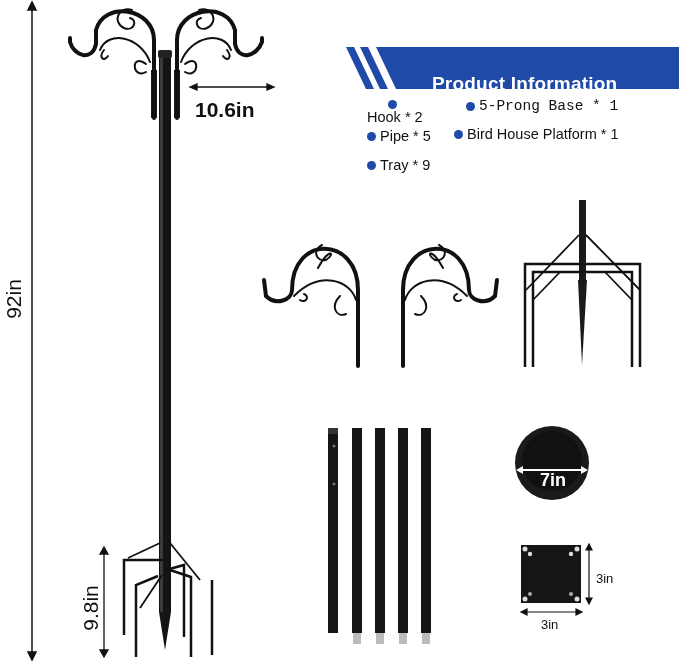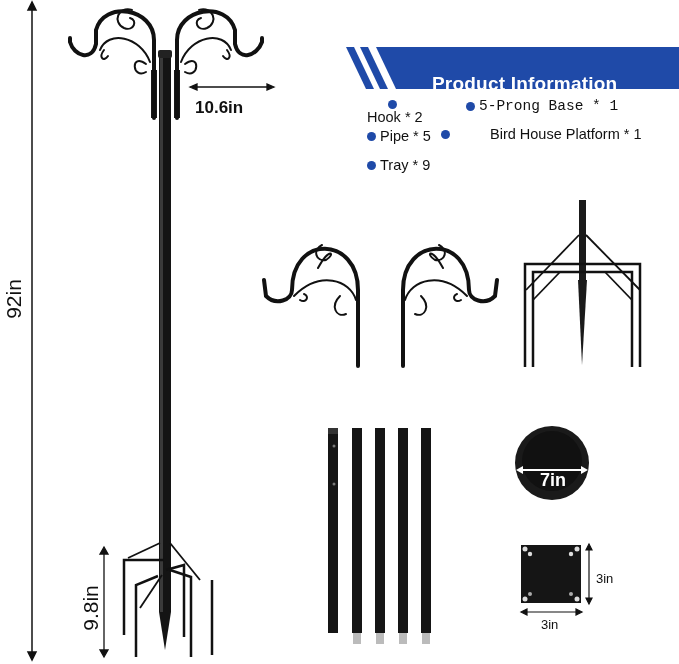--- a/index.html
+++ b/index.html
@@ -161,23 +161,23 @@
   <span>Pipe * 5</span>
 </div>
 <div class="item" style="left:367px;top:157px;">
   <span class="dot"></span>
   <span>Tray * 9</span>
 </div>
 <div class="item" style="left:466px;top:98px;font-family:Liberation Mono, monospace;">
   <span class="dot"></span>
   <span>5-Prong Base * 1</span>
 </div>
-<div class="item" style="left:441px;top:126px;gap:36px;">
+<div class="item" style="left:454px;top:126px;">
   <span class="dot"></span>
   <span>Bird House Platform * 1</span>
 </div>
 
-<div class="dim" style="left:195px;top:98px;font-size:17px;font-weight:bold;">10.6in</div>
+<div class="dim" style="left:195px;top:98px;font-size:21px;font-weight:bold;">10.6in</div>
 <div class="dim rot" style="left:-6px;top:287px;width:40px;text-align:center;font-size:21px;">92in</div>
 <div class="dim rot" style="left:68px;top:596px;width:46px;text-align:center;font-size:21px;">9.8in</div>
 <div class="dim" style="left:540px;top:470px;font-size:18px;font-weight:bold;color:#fff;">7in</div>
 <div class="dim" style="left:596px;top:571px;font-size:13px;">3in</div>
 <div class="dim" style="left:541px;top:617px;font-size:13px;">3in</div>
 
 </body></html>

